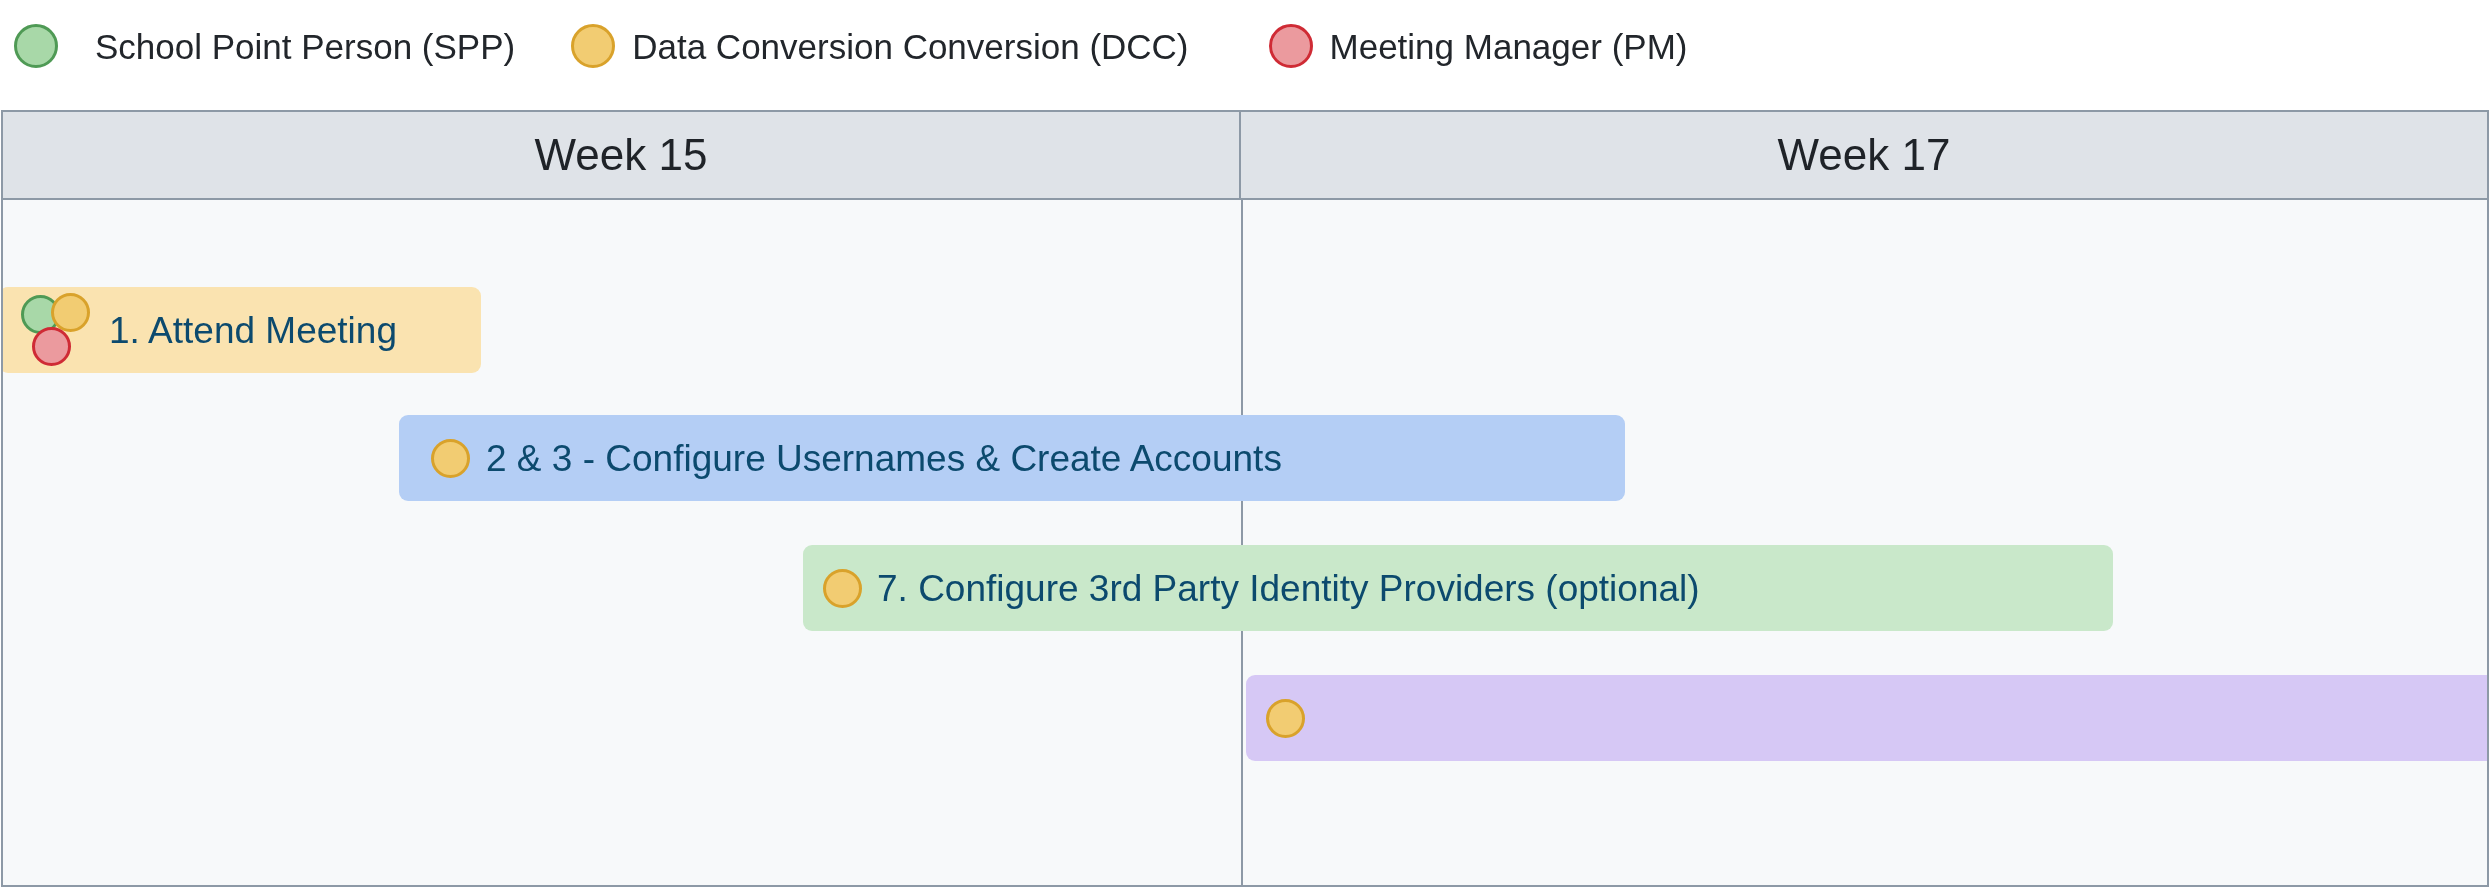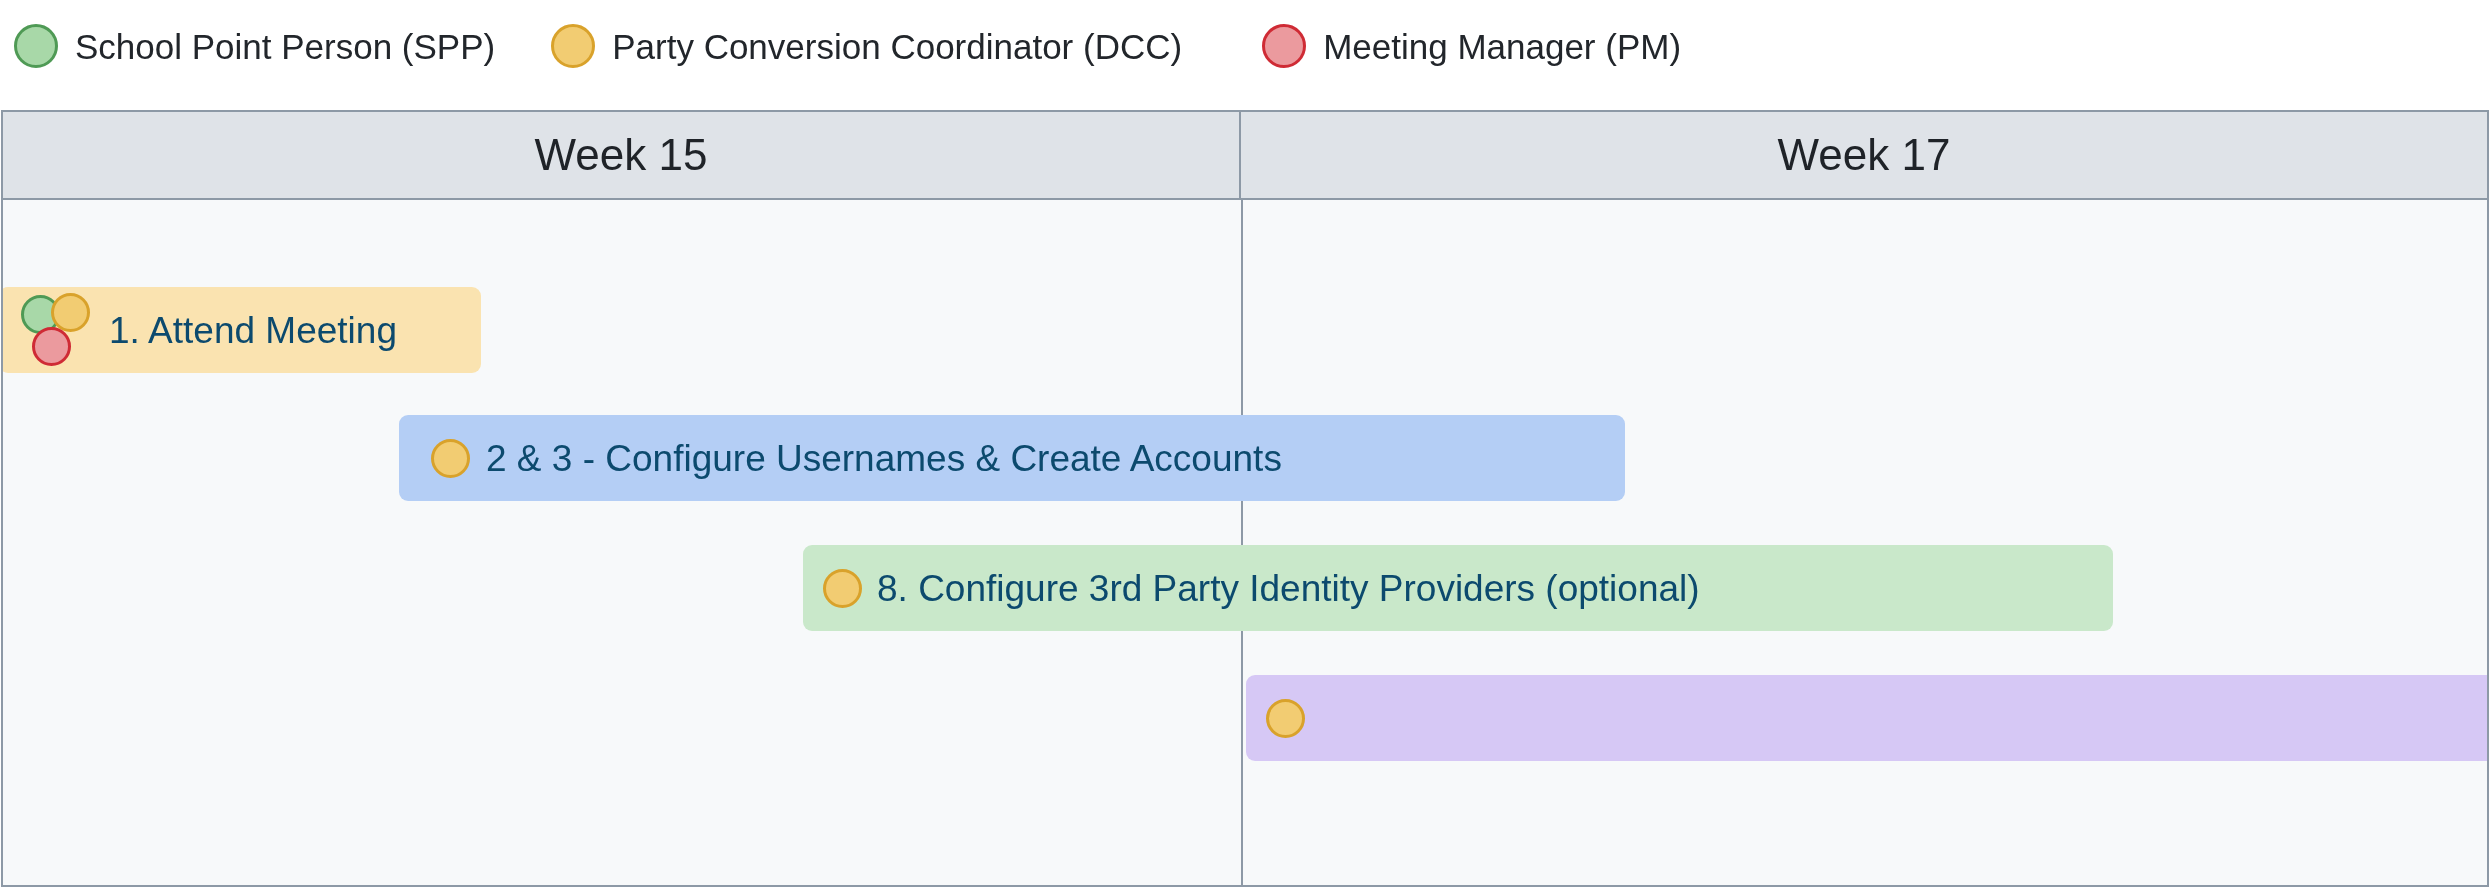--- a/index.html
+++ b/index.html
@@ -12,21 +12,21 @@
   }
   .page{position:relative;width:2492px;height:890px;}
 
   
   .legend{
     position:absolute;left:0;top:0;width:2492px;height:92px;
     display:flex;align-items:center;
     background:#ffffff;
   }
   .legend-item{display:flex;align-items:center;}
-  .legend-item.spp{margin-left:14px;}
+  .legend-item.spp{margin-left:14px;gap:20px;}
   .legend-item.dcc{margin-left:56px;}
   .legend-item.pm{margin-left:80px;}
   .dot{
     width:44px;height:44px;border-radius:50%;
     border:3px solid #000;box-sizing:border-box;flex:0 0 auto;
   }
   .dot.spp{background:#a8d8a8;border-color:#4f9a55;}
   .dot.dcc{background:#f2cc72;border-color:#d9a22b;}
   .dot.pm {background:#eb9a9e;border-color:#cf2b35;}
   .legend-label{
@@ -111,21 +111,21 @@
 
   <div class="legend">
 
     <div class="legend-item spp">
       <span class="dot spp"></span>
       <span class="legend-label">School Point Person (SPP)</span>
     </div>
 
     <div class="legend-item dcc">
       <span class="dot dcc"></span>
-      <span class="legend-label">Party Conversion Coordinator (DCC)</span>
+      <span class="legend-label">Data Conversion Conversion (DCC)</span>
     </div>
 
     <div class="legend-item pm">
       <span class="dot pm"></span>
       <span class="legend-label">Meeting Manager (PM)</span>
     </div>
 
   </div>
 
   <div class="table">
@@ -156,21 +156,21 @@
         <span class="roles">
           <span class="rdot dcc"></span>
         </span>
         <span class="bar-label">2 &amp; 3 - Configure Usernames &amp; Create Accounts</span>
       </div>
 
       <div class="bar bar-3">
         <span class="roles">
           <span class="rdot dcc"></span>
         </span>
-        <span class="bar-label">8. Configure 3rd Party Identity Providers (optional)</span>
+        <span class="bar-label">7. Configure 3rd Party Identity Providers (optional)</span>
       </div>
 
       <div class="bar bar-4">
         <span class="roles">
           <span class="rdot dcc"></span>
         </span>
       </div>
 
     </div>
   </div>

